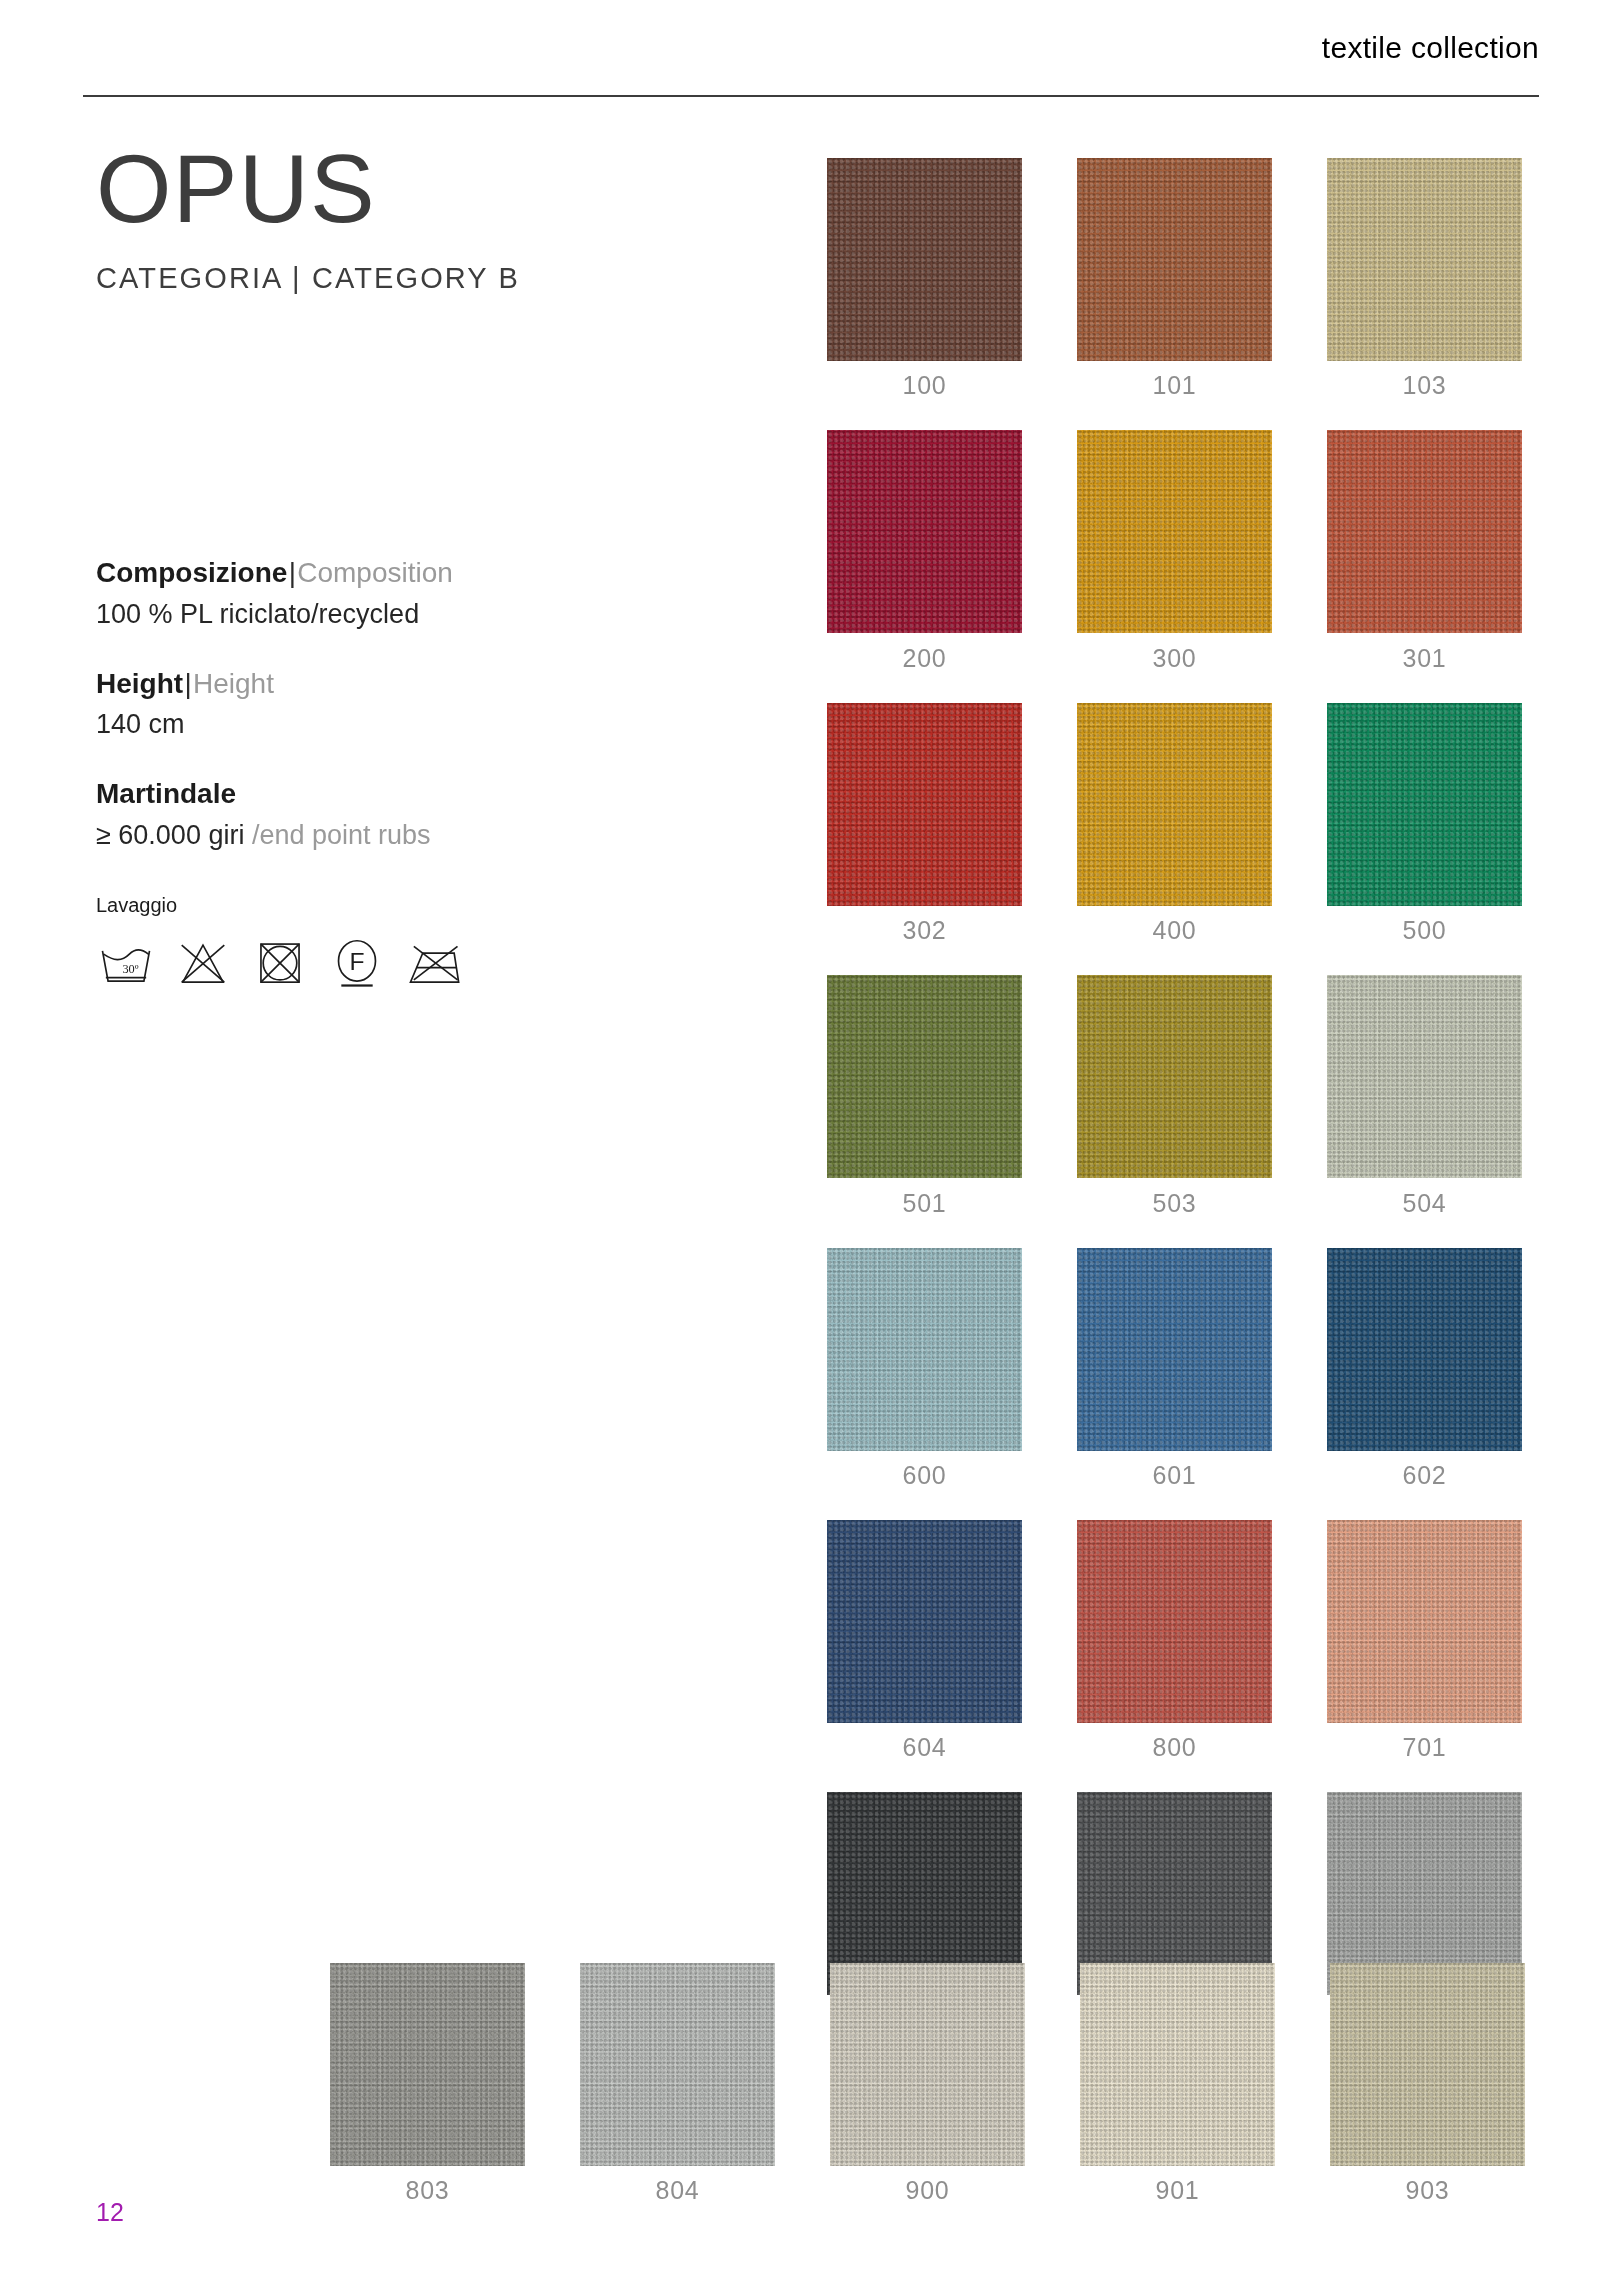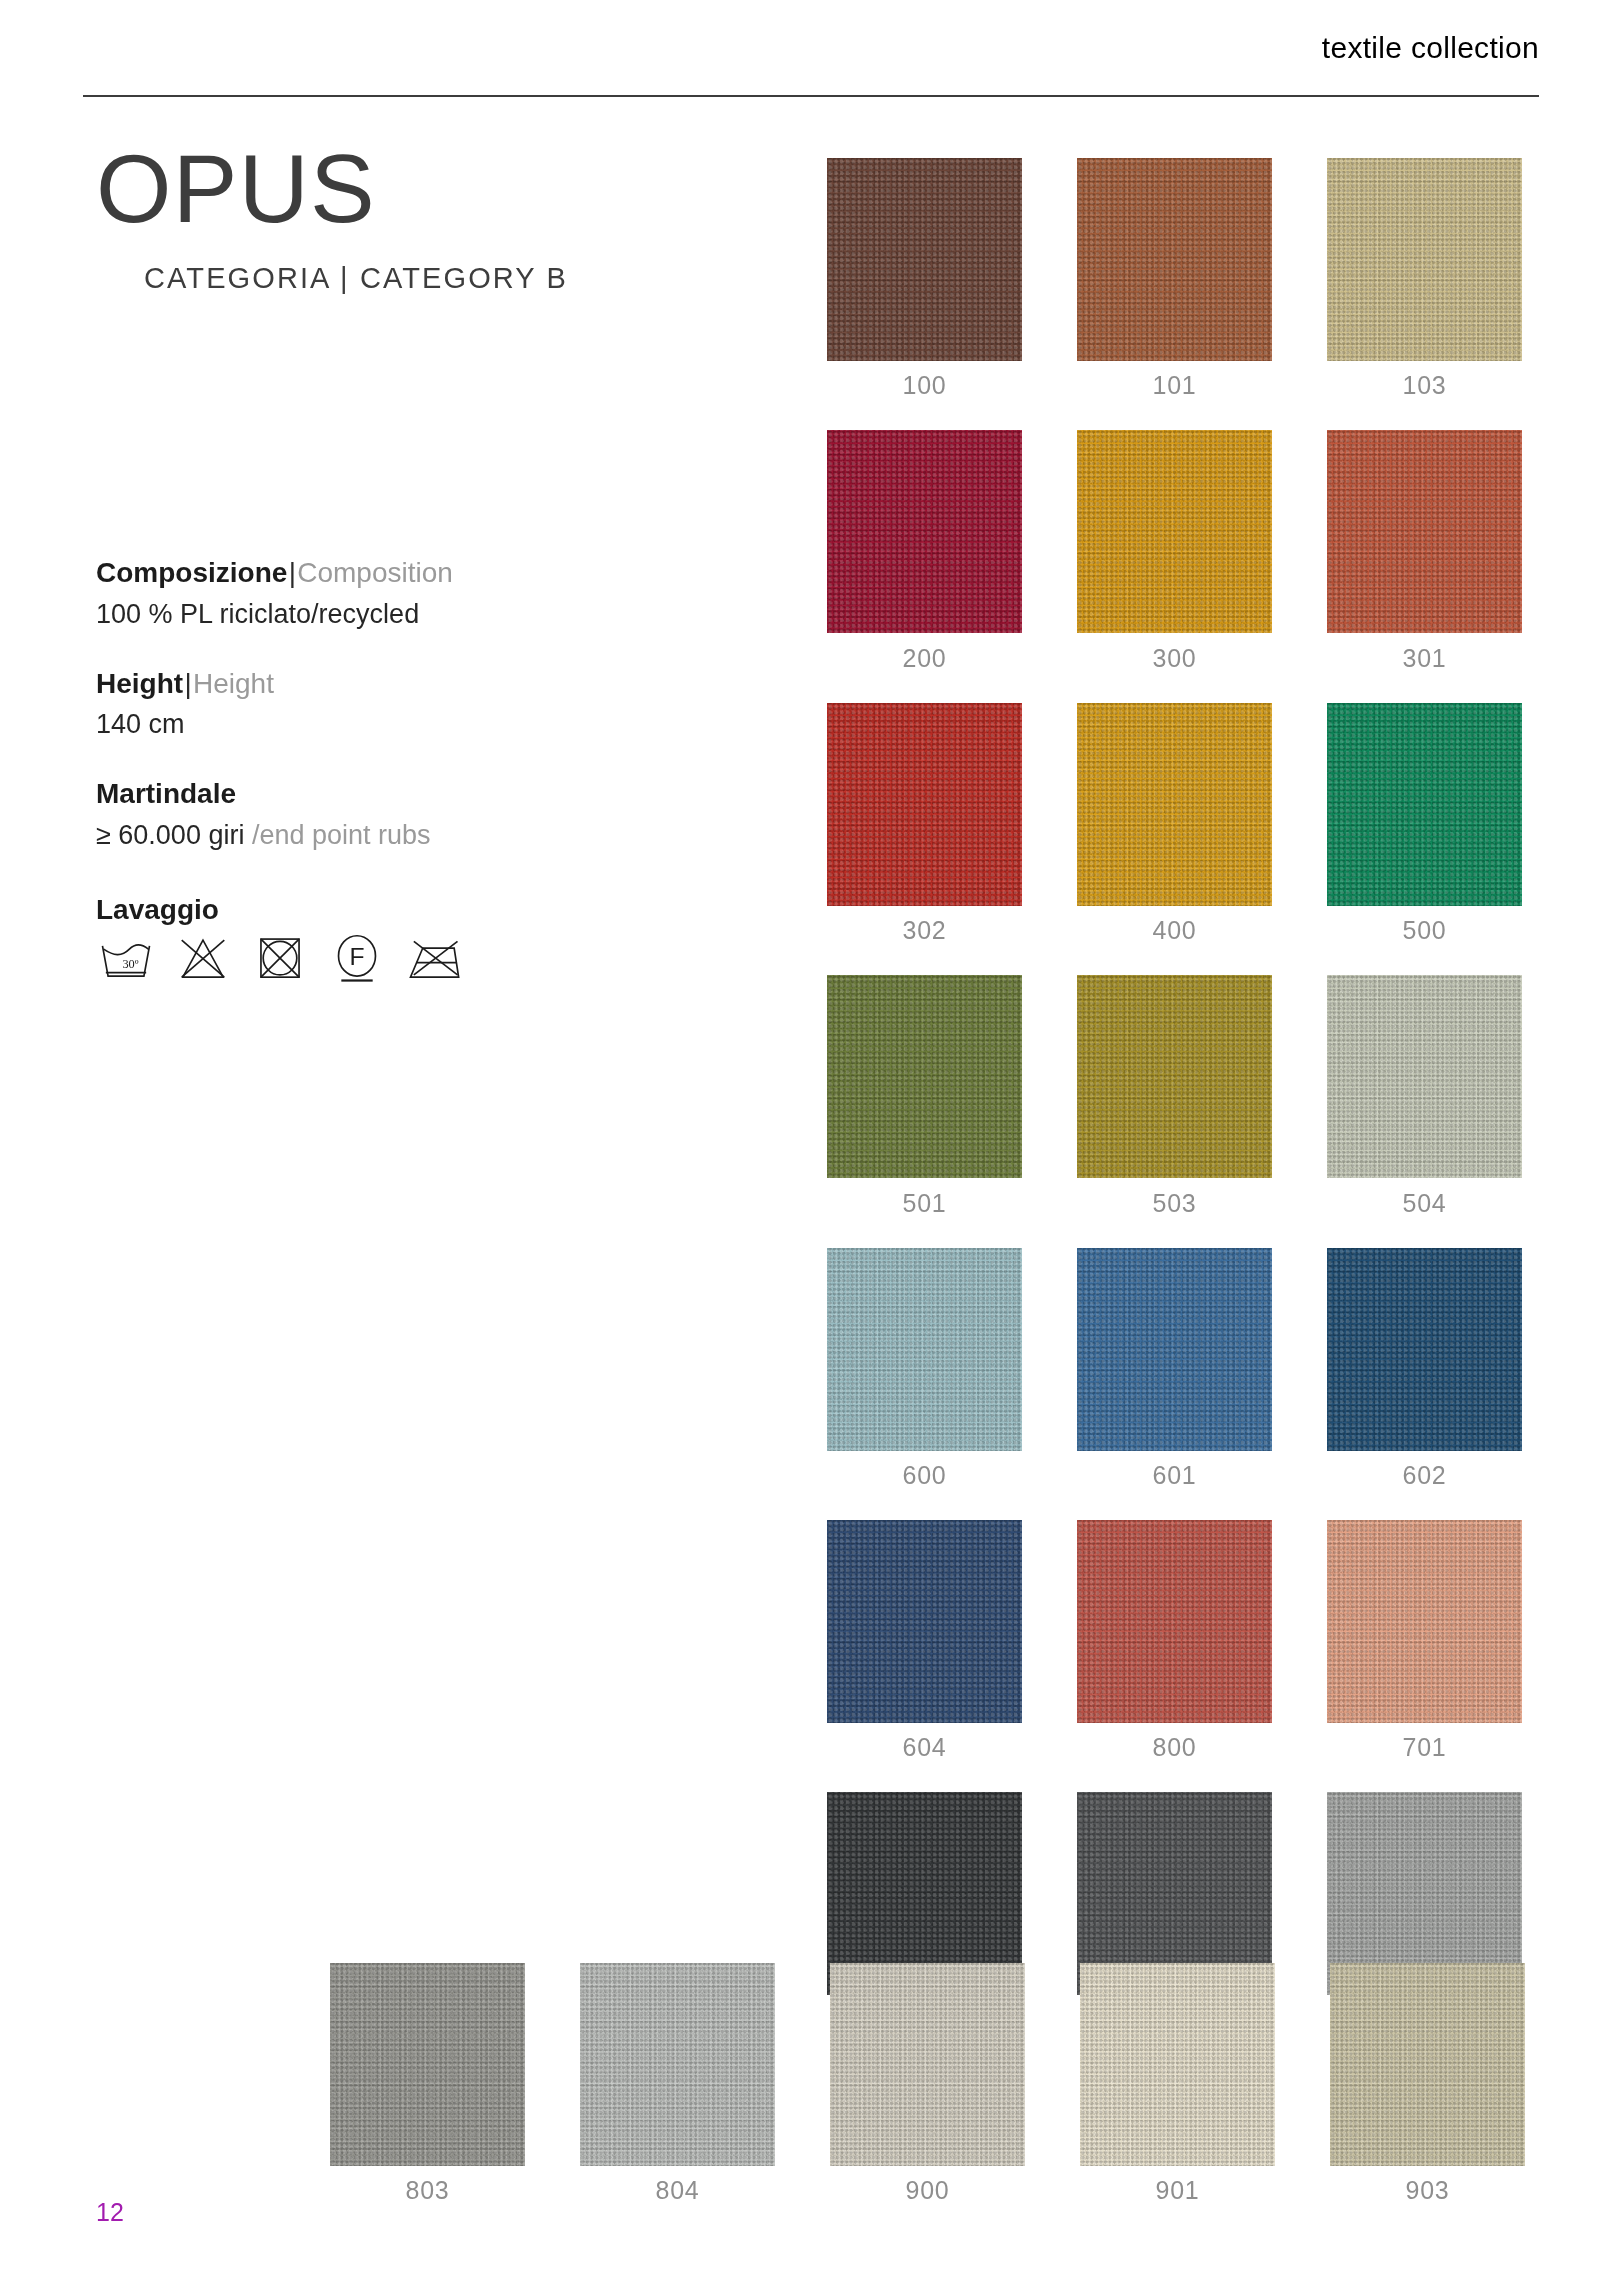--- a/index.html
+++ b/index.html
@@ -64,21 +64,20 @@
     color: #3d3d3d;
     margin: 0;
   }
   .brand-category {
     margin-top: 25px;
     font-size: 29px;
     font-weight: 300;
     letter-spacing: 2.1px;
     color: #3d3d3d;
     white-space: nowrap;
-    margin-left: 48px;
   }
 
   .specs {
     margin-top: 259px;
   }
   .spec-block {
     margin-bottom: 31px;
   }
   .spec-label {
     font-size: 28px;
@@ -104,24 +103,24 @@
     color: #262626;
     line-height: 1.45;
     margin-top: 1.9px;
     white-space: nowrap;
   }
   .spec-value .en {
     color: #9a9a9a;
   }
 
   .care-title {
-    font-size: 28px;
-    font-weight: 700;
+    font-size: 20px;
+    font-weight: 400;
     color: #1c1c1c;
-    margin-bottom: 3px;
+    margin-bottom: 17px;
   }
   .care-icons {
     display: flex;
     align-items: flex-end;
     gap: 17px;
   }
   .care-icon {
     width: 60px;
     height: 56px;
     display: block;

